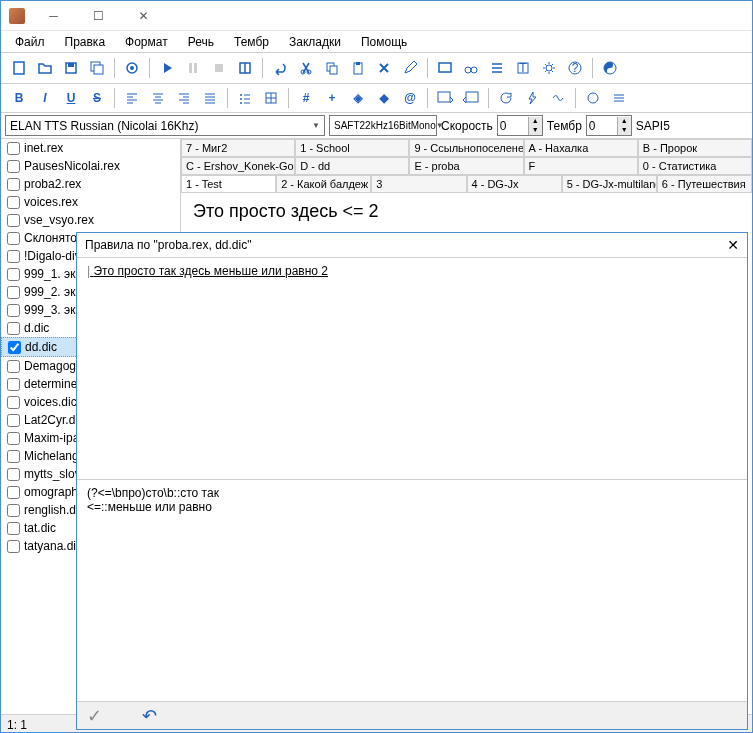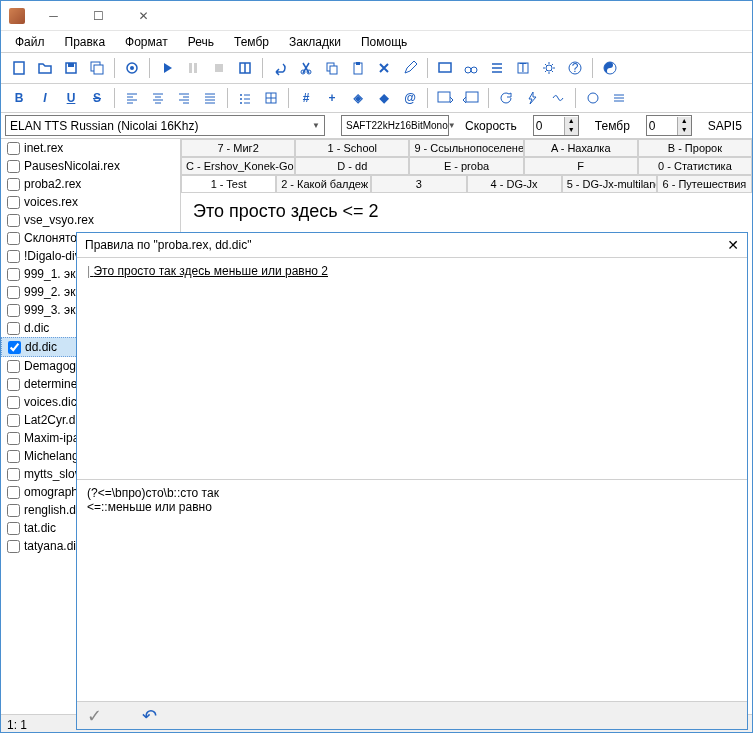--- a/index.html
+++ b/index.html
@@ -9,35 +9,35 @@
 .titlebar .title { flex: 1; color: #000; }
 .winbtns { display: flex; }
 .winbtn { width: 45px; height: 28px; display: flex; align-items: center; justify-content: center; color: #555; }
 .menubar { height: 22px; display: flex; align-items: center; padding: 0 6px; gap: 4px; border-bottom: 1px solid #d0d0d0; }
 .menubar span { padding: 9px 8px; cursor: default; }
 .toolbar { display: flex; align-items: center; padding: 3px 6px; gap: 2px; border-bottom: 1px solid #d0d0d0; flex-wrap: nowrap; }
 .tbtn { width: 24px; height: 24px; display: flex; align-items: center; justify-content: center; color: #2060c0; border: 1px solid transparent; border-radius: 2px; }
 .sep { width: 1px; height: 20px; background: #c0c0c0; margin: 0 3px; }
 .formatbar { display: flex; align-items: center; padding: 3px 6px; gap: 2px; border-bottom: 1px solid #d0d0d0; }
 .fbtn { width: 24px; height: 22px; display: flex; align-items: center; justify-content: center; color: #2060c0; font-weight: bold; }
-.ttsbar { display: flex; align-items: center; padding: 2px 4px; gap: 16px; border-bottom: 1px solid #d0d0d0; }
+.ttsbar { display: flex; align-items: center; padding: 2px 4px; gap: 4px; border-bottom: 1px solid #d0d0d0; }
 .dropdown { border: 1px solid #7a7a7a; background: #fff; height: 21px; display: flex; align-items: center; padding: 0 4px; }
 .dropdown .dd-arrow { margin-left: auto; font-size: 8px; color: #555; }
 .spinner { display: flex; align-items: center; border: 1px solid #7a7a7a; height: 21px; }
 .spinner input { border: none; width: 30px; padding: 0 2px; outline: none; }
 .spinner .spbtns { display: flex; flex-direction: column; width: 14px; }
 .spinner .spbtns div { height: 9px; font-size: 7px; text-align: center; line-height: 7px; background: #e8e8e8; border-left: 1px solid #aaa; }
 .main { display: flex; height: 575px; }
 .sidebar { width: 180px; border-right: 1px solid #d0d0d0; overflow-y: auto; background: #fff; }
 .side-item { display: flex; align-items: center; padding: 2px 6px; gap: 4px; }
 .side-item input[type=checkbox] { width: 13px; height: 13px; }
 .side-item.sel { background: #cce4f7; border: 1px dotted #6a9edb; }
 .content { flex: 1; display: flex; flex-direction: column; position: relative; }
 .tabrow { display: flex; border-bottom: 1px solid #d0d0d0; }
-.tab { flex: 1; text-align: center; padding: 2px 4px; border: 1px solid #d0d0d0; border-bottom: none; background: #f5f5f5; font-size: 11px; white-space: nowrap; overflow: hidden; }
+.tab { flex: 1; text-align: left; padding: 2px 4px; border: 1px solid #d0d0d0; border-bottom: none; background: #f5f5f5; font-size: 11px; white-space: nowrap; overflow: hidden; }
 .tab.active { background: #fff; font-weight: normal; }
 .editor { padding: 8px 12px; font-size: 18px; }
 .rules-dialog { position: absolute; left: 76px; top: 232px; width: 672px; height: 498px; background: #fff; border: 1px solid #4a8fd0; display: flex; flex-direction: column; }
 .rules-title { display: flex; align-items: center; padding: 4px 8px; border-bottom: 1px solid #d0d0d0; }
 .rules-title .txt { flex: 1; }
 .rules-body1 { flex: 1; padding: 6px 10px; border-bottom: 1px solid #d0d0d0; background: #fff; text-decoration: underline; }
 .rules-body2 { flex: 1; padding: 6px 10px; background: #fff; }
 .rules-footer { height: 28px; display: flex; align-items: center; padding: 0 10px; gap: 40px; border-top: 1px solid #d0d0d0; background: #f0f0f0; }
 .statusbar { height: 20px; border-top: 1px solid #d0d0d0; display: flex; align-items: center; padding: 0 6px; font-size: 11px; background: #f0f0f0; }
 svg { display: block; }

